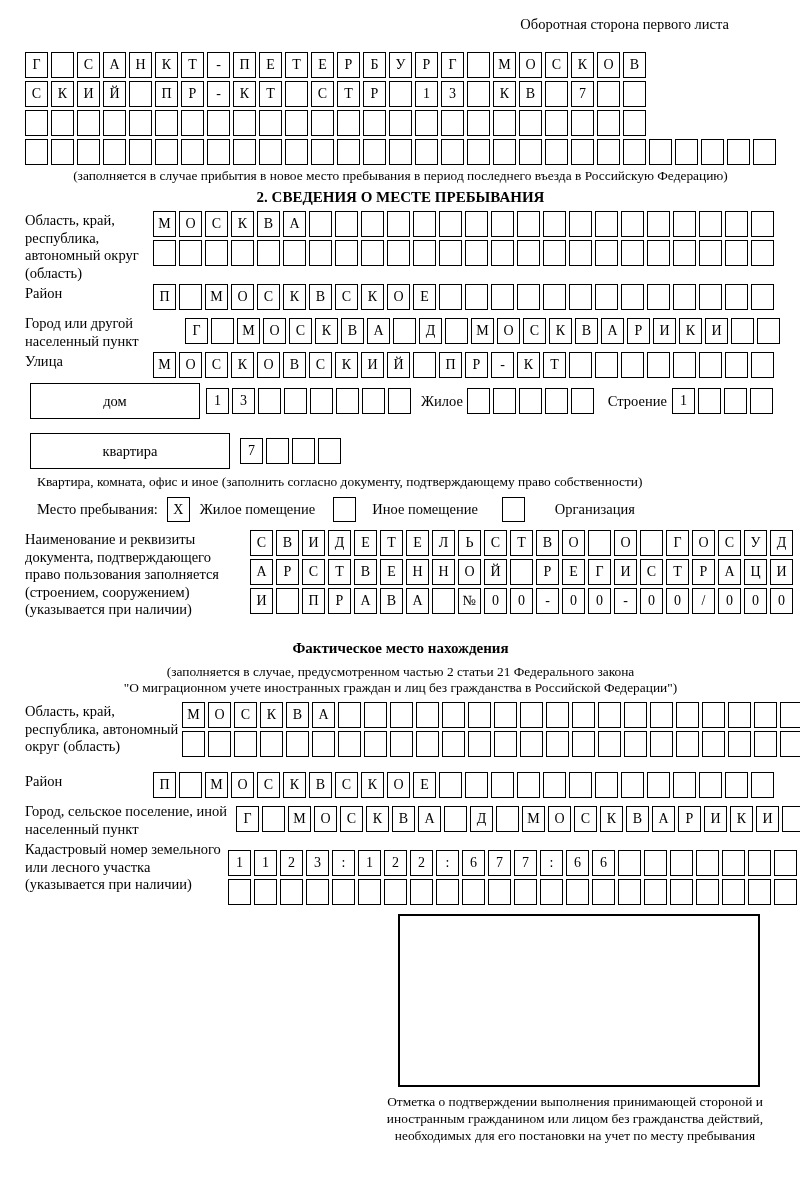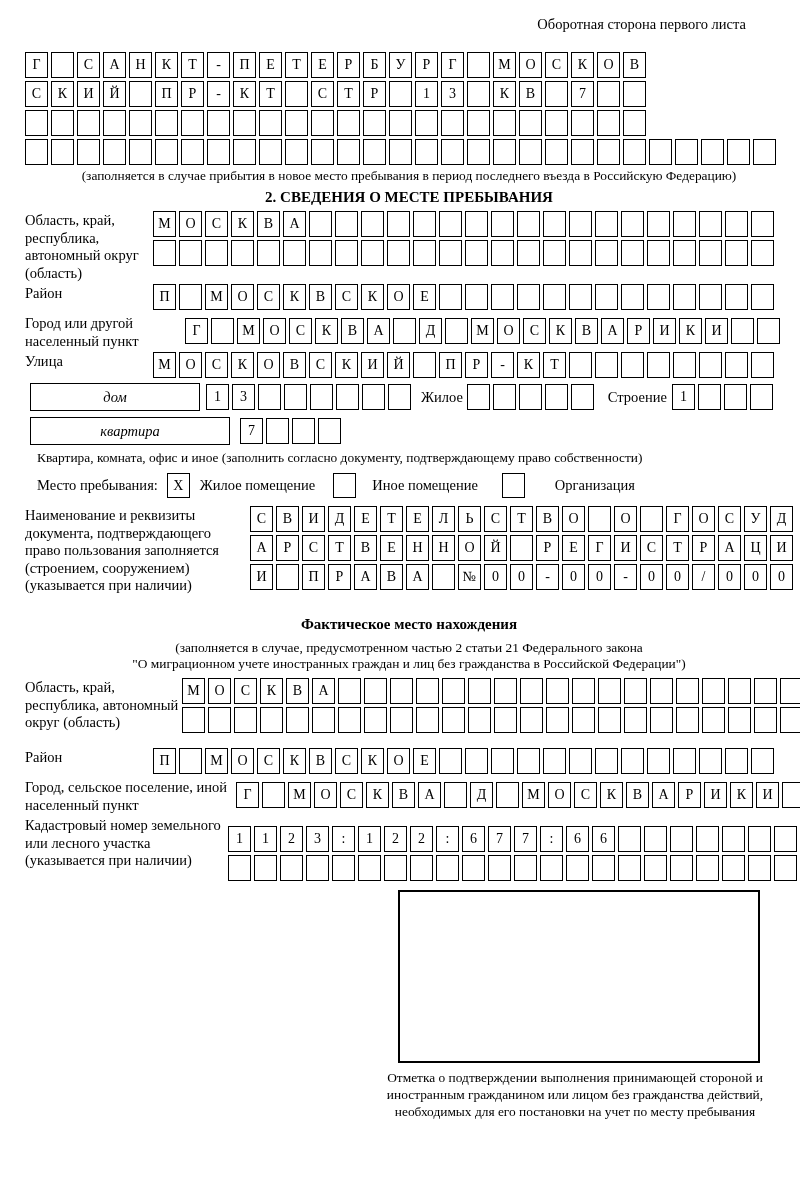--- a/index.html
+++ b/index.html
@@ -1,25 +1,25 @@
 <!DOCTYPE html>
 <html><head>
 <meta charset="utf-8">
 <style>
   html,body{margin:0;padding:0;background:#fff;}
   body{width:800px;height:1180px;color:#000;font-family:"Liberation Serif","DejaVu Serif",serif;font-size:14.5px;}
-  .page{padding:16px 7px 0 25px;box-sizing:border-box;}
+  .page{padding:16px 24px 0 25px;box-sizing:border-box;}
   .corner{text-align:right;padding-right:47px;font-size:14.5px;}
   .field{display:flex;align-items:flex-start;}
   .flabel{flex:0 0 auto;line-height:17.5px;padding-top:1px;}
   .rows{display:flex;flex-direction:column;gap:3px;}
   .boxrow{display:flex;gap:3px;}
   .box{box-sizing:border-box;flex:0 0 23px;width:23px;height:26px;border:1.6px solid #000;
        display:inline-flex;align-items:center;justify-content:center;font-size:14px;line-height:1;}
-  .widebox{box-sizing:border-box;border:1.6px solid #000;height:28px;display:flex;align-items:center;justify-content:center;font-style:italic;}
+  .widebox{box-sizing:border-box;border:1.6px solid #000;height:36px;display:flex;align-items:center;justify-content:center;}
   .caption{font-size:13.4px;line-height:16px;}
   .center{text-align:center;}
   .hsec{text-align:center;font-weight:bold;font-size:15px;}
   .checkbox{box-sizing:border-box;width:23px;height:25px;border:1.6px solid #000;
             display:inline-flex;align-items:center;justify-content:center;font-size:14px;}
   .chkrow{display:flex;align-items:center;margin-left:12px;}
   .inline-label{line-height:17px;}
   .stampbox{box-sizing:border-box;width:362px;height:173px;border:2px solid #000;margin-left:373px;}
   .stampcap{width:386px;margin-left:357px;text-align:center;font-size:13.4px;line-height:17px;margin-top:6px;}
 </style>
@@ -316,21 +316,21 @@
       </div>
     <div class="inline-label" style="margin-left:14px">Строение</div>
     <div class="boxrow" style="margin-left:5px">
         <span class="box">1</span>
         <span class="box"></span>
         <span class="box"></span>
         <span class="box"></span>
       </div>
   </div>
 
-  <div style="display:flex;align-items:center;margin-left:5px;margin-top:6px">
+  <div style="display:flex;align-items:center;margin-left:5px;margin-top:14px">
     <div class="widebox" style="width:200px">квартира</div>
     <div class="boxrow" style="margin-left:10px">
         <span class="box">7</span>
         <span class="box"></span>
         <span class="box"></span>
         <span class="box"></span>
       </div>
   </div>
   <div class="caption" style="margin-left:12px;margin-top:5px">Квартира, комната, офис и иное (заполнить согласно документу, подтверждающему право собственности)</div>
 

